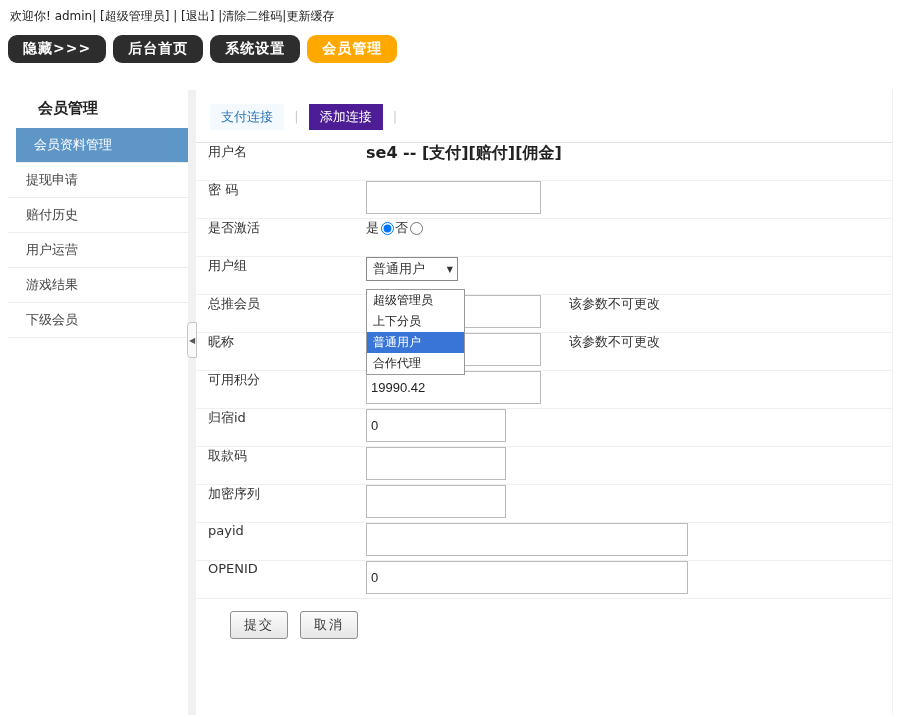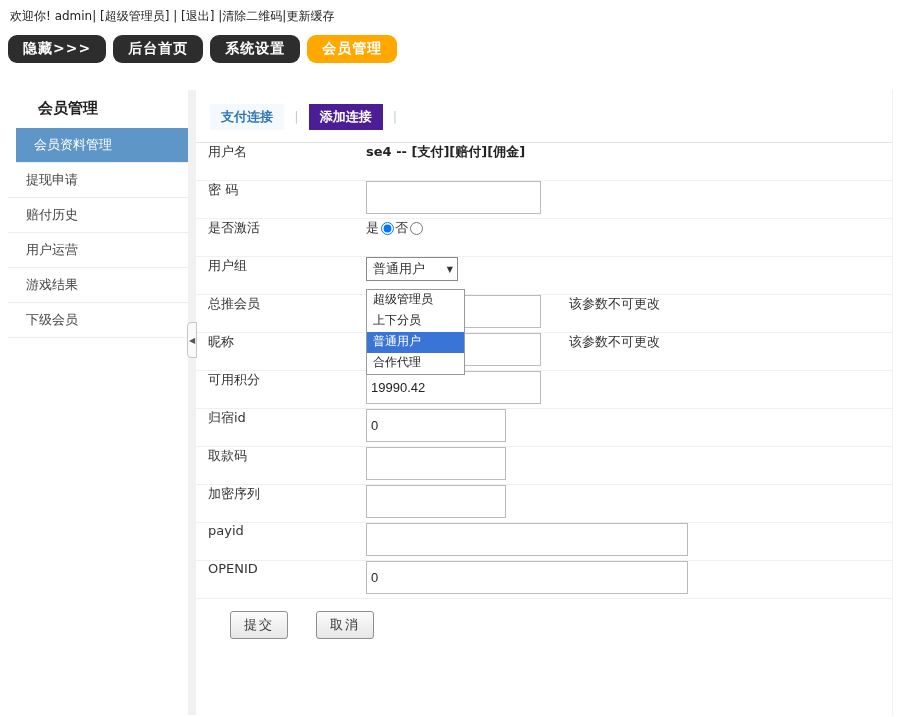--- a/index.html
+++ b/index.html
@@ -38,59 +38,59 @@
     position: absolute; top: 232px; left: -1px; width: 10px; height: 36px;
     background: #fafafa; border: 1px solid #c6c6c6; border-radius: 4px 0 0 4px;
     display: flex; align-items: center; justify-content: center;
     font-size: 8px; color: #555; cursor: pointer; z-index: 5;
   }
 
   .main { flex: 1; margin-right: 7px; background: #fff; border-right: 1px solid #f0f0f0; }
 
   
   .tabs { padding: 14px 0 12px 14px; border-bottom: 1px solid #e2e2e2; }
-  .tab { display: inline-block; padding: 4px 11px; font-size: 13px; font-weight: bold; cursor: pointer; }
+  .tab { display: inline-block; padding: 4px 11px; font-size: 13px; font-weight: normal; cursor: pointer; }
   .tab.t0 { color: #2d77b8; background: #f4f9fd; }
   .tab.t1 { color: #fff; background: #4c1d95; }
   .tab-sep { color: #ccc; margin: 0 6px; }
 
   
   .row {
     display: flex; align-items: flex-start; min-height: 38px;
     border-bottom: 1px solid #f0f0f0; padding-left: 12px; position: relative;
   }
   .label { width: 158px; font-size: 13px; color: #333; flex-shrink: 0; }
-  .static-val { font-size: 13px; font-weight: bold; color: #222; }
+  .static-val { font-size: 16px; font-weight: bold; color: #222; }
   .txt {
     height: 33px; border: 1px solid #bbb; padding: 0 4px; font-size: 13px;
     width: 175px; color: #222; background: #fff;
   }
   .w140 { width: 140px; }
   .w320 { width: 322px; }
   .note { margin-left: 28px; font-size: 13px; color: #333; }
 
   .radio-group { display: flex; align-items: center; font-size: 13px; }
   .radio-group input { margin: 0 1px 0 2px; vertical-align: middle; }
 
   
   .sel {
     width: 92px; height: 24px; border: 1px solid #8a8a8a; background: #fff;
     display: inline-flex; align-items: center; justify-content: space-between;
     padding: 0 4px 0 6px; font-size: 13px; cursor: pointer;
   }
   .sel .arr { font-size: 8px; color: #333; }
   .options {
     position: absolute; left: 170px; top: 32px; width: 99px;
-    border: 1px solid #999; background: #fff; z-index: 20; font-family: Liberation Mono, monospace;
+    border: 1px solid #999; background: #fff; z-index: 20;
   }
   .option { padding: 2px 6px; font-size: 12px; color: #222; line-height: 17px; cursor: pointer; }
   .option.hl { background: #3875d7; color: #fff; }
 
   
-  .btn-row { padding: 12px 0 12px 34px; display: flex; gap: 28px; }
+  .btn-row { padding: 12px 0 12px 34px; display: flex; gap: 12px; }
   .btn {
     padding: 4px 13px; border: 1px solid #8f8f8f; border-radius: 3px;
     background: linear-gradient(#fcfcfc, #e6e6e6); font-size: 13px; color: #333;
     cursor: pointer; letter-spacing: 2px;
   }
 </style>
 </head>
 <body>
 
 <div class="topbar">欢迎你! admin| [超级管理员] | [退出] |清除二维码|更新缓存</div>

